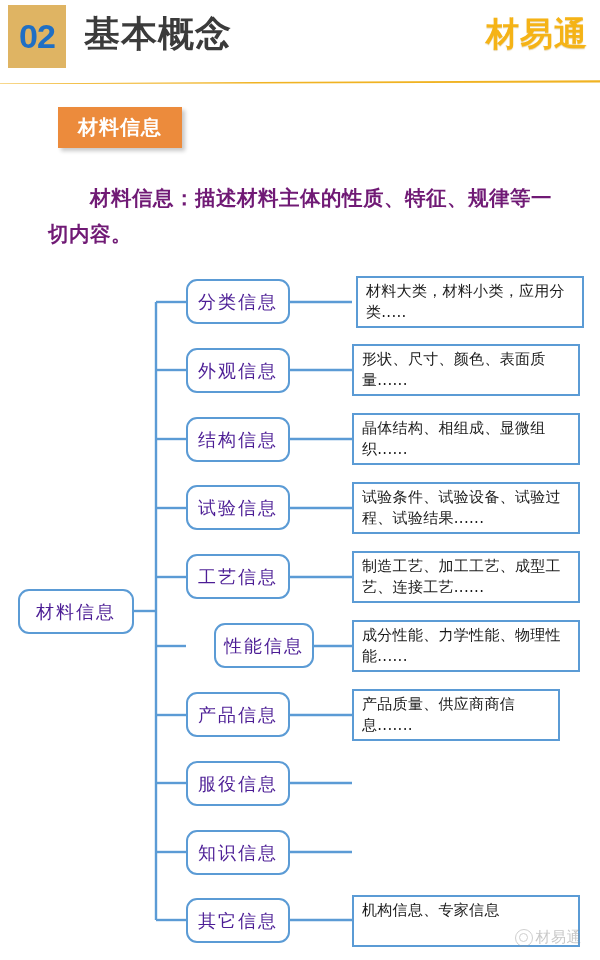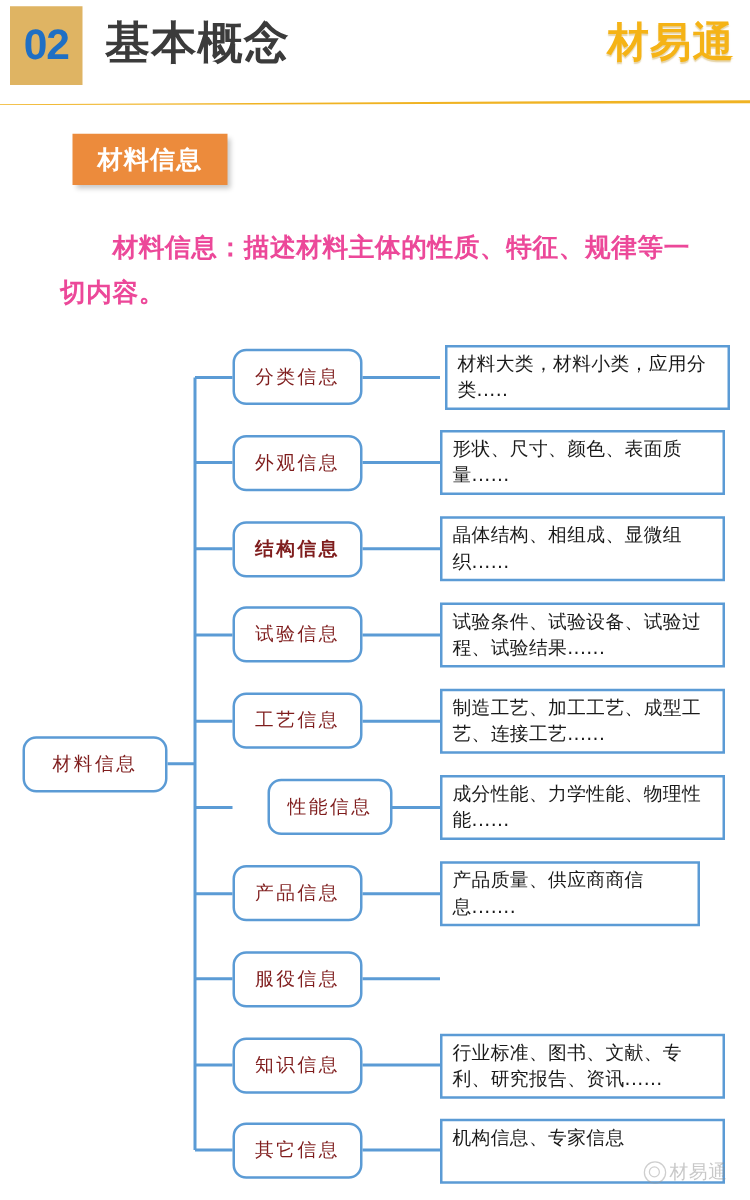--- a/index.html
+++ b/index.html
@@ -79,21 +79,21 @@
     font-weight: bold;
     font-family: "DejaVu Sans", sans-serif;
     letter-spacing: 1px;
   }
 
   
   #intro {
     position: absolute;
     left: 48px; top: 180px;
     width: 516px;
-    color: #ec4899;
+    color: #701a75;
     font-size: 20.5px;
     font-weight: bold;
     line-height: 36px;
     text-indent: 42px;
     font-family: "DejaVu Sans", sans-serif;
     letter-spacing: 0.5px;
   }
 
   
   #map {
@@ -112,22 +112,22 @@
     background: #ffffff;
     border: 2px solid #5b9bd5;
     display: flex;
     align-items: center;
   }
   .node-root, .node-branch {
     border-radius: 11px;
     justify-content: center;
   }
   .node-root span, .node-branch span {
-    font-size: 15px;
-    color: #7f1d1d;
+    font-size: 18px;
+    color: #4c1d95;
     font-family: "DejaVu Sans", sans-serif;
     letter-spacing: 2px;
     white-space: nowrap;
   }
   .node-detail {
     border-radius: 0;
     padding: 3px 7px 4px 8px;
     align-items: flex-start;
   }
   .node-detail span {
@@ -226,21 +226,21 @@
   <div class="node-root" style="left:18px; top:327px; width:116px; height:45px;">
     <span>材料信息</span>
   </div>
 
   <div class="node-branch" style="left:186px; top:17px; width:104px; height:45px;">
     <span>分类信息</span>
   </div>
   <div class="node-branch" style="left:186px; top:86px; width:104px; height:45px;">
     <span>外观信息</span>
   </div>
-  <div class="node-branch" style="left:186px; top:155px; width:104px; height:45px;font-weight:bold;">
+  <div class="node-branch" style="left:186px; top:155px; width:104px; height:45px;">
     <span>结构信息</span>
   </div>
   <div class="node-branch" style="left:186px; top:223px; width:104px; height:45px;">
     <span>试验信息</span>
   </div>
   <div class="node-branch" style="left:186px; top:292px; width:104px; height:45px;">
     <span>工艺信息</span>
   </div>
   <div class="node-branch" style="left:186px; top:361px; width:100px; height:45px;margin-left:28px;">
     <span>性能信息</span>
@@ -271,23 +271,20 @@
     <span>试验条件、试验设备、试验过程、试验结果......</span>
   </div>
   <div class="node-detail" style="left:352px; top:289px; width:228px; height:52px;">
     <span>制造工艺、加工工艺、成型工艺、连接工艺......</span>
   </div>
   <div class="node-detail" style="left:352px; top:358px; width:228px; height:52px;align-items:center;">
     <span>成分性能、力学性能、物理性能......</span>
   </div>
   <div class="node-detail" style="left:352px; top:427px; width:208px; height:52px;">
     <span>产品质量、供应商商信息.......</span>
-  </div>
-  <div class="node-detail" style="left:352px; top:565px; width:228px; height:52px;">
-    <span>行业标准、图书、文献、专利、研究报告、资讯......</span>
   </div>
   <div class="node-detail" style="left:352px; top:633px; width:228px; height:52px;">
     <span>机构信息、专家信息</span>
   </div>
 
 </div>
 
 <div id="watermark">
   <span id="watermark-mark"></span>
   <span id="watermark-text">材易通</span>

